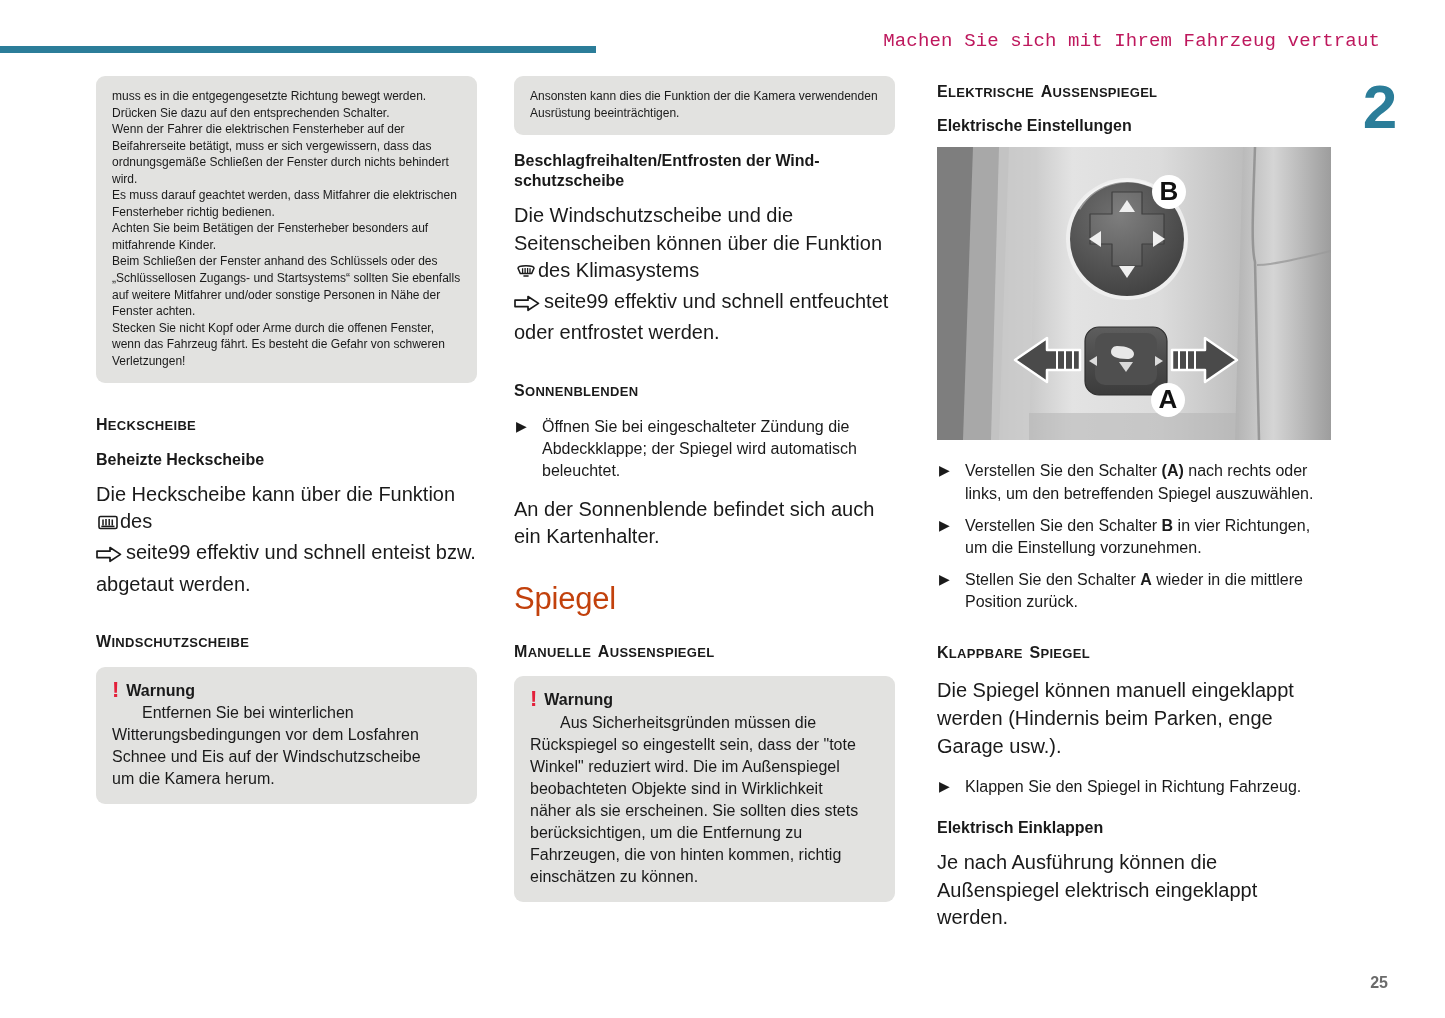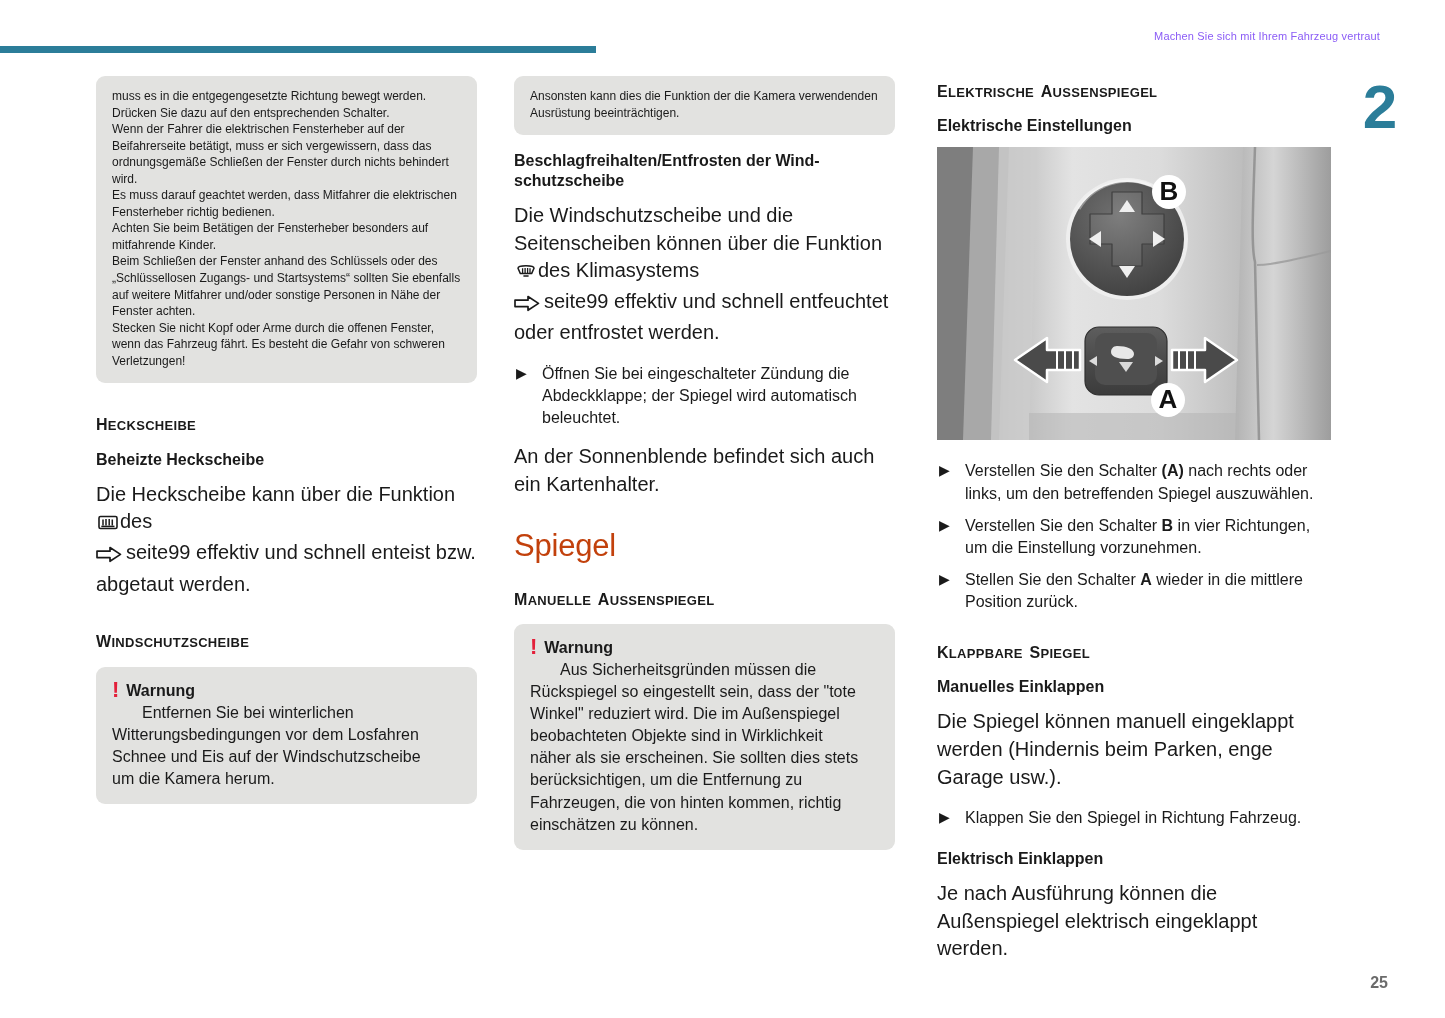--- a/index.html
+++ b/index.html
@@ -14,24 +14,25 @@
     font-family: "Liberation Sans", sans-serif;
     color: #1a1a1a;
     overflow: hidden;
   }
 
   
   .running-head {
     position: absolute;
     top: 30px;
     right: 65px;
-    font-size: 11px;
-    color: #8b5cf6;
+    font-size: 19px;
+    color: #be185d;
     letter-spacing: 0.15px;
     white-space: nowrap;
+    font-family: Liberation Mono, monospace;
   }
   .rule-teal {
     position: absolute;
     top: 46px;
     left: 0;
     width: 596px;
     height: 7px;
     background: #2b7d99;
   }
   .chapter-number {
@@ -228,20 +229,21 @@
       </svg>
     </span><span>des Klimasystems</span><br>
     <span class="icon-arrow-right">
       <svg width="26" height="17" viewBox="0 0 26 17">
         <path d="M1 5.2 L14 5.2 L14 1.5 L24.5 8.4 L14 15.3 L14 11.6 L1 11.6 Z" fill="none" stroke="#1a1a1a" stroke-width="1.7" stroke-linejoin="round"></path>
       </svg>
     </span><span>seite99</span>
     <span>effektiv und schnell entfeuchtet oder entfrostet werden.</span>
   </p>
 
+  <h2 class="h-section" style="margin-top:28px"><span style="font-size: 1em;">S</span><span style="font-size: 0.78em;">ONNENBLENDEN</span></h2>
 
   <div class="bullet">
     <span class="tri">▶</span>
     <span>Öffnen Sie bei eingeschalteter Zündung die Abdeckklappe; der Spiegel wird automatisch beleuchtet.</span>
   </div>
 
   <p class="body" style="margin-top:14px">An der Sonnenblende befindet sich auch ein Kartenhalter.</p>
 
   <h1 class="h-chapter">Spiegel</h1>
 
@@ -356,21 +358,20 @@
     <span class="tri">▶</span>
     <span>Verstellen Sie den Schalter <b>B</b> in vier Richtungen, um die Einstellung vorzunehmen.</span>
   </div>
   <div class="bullet">
     <span class="tri">▶</span>
     <span>Stellen Sie den Schalter <b>A</b> wieder in die mittlere Position zurück.</span>
   </div>
 
   <h2 class="h-section" style="margin-top:24px"><span style="font-size: 1em;">K</span><span style="font-size: 0.78em;">LAPPBARE</span> <span style="font-size: 1em;">S</span><span style="font-size: 0.78em;">PIEGEL</span></h2>
 
-  <h3 class="h-sub">Manuelles Einklappen</h3>
   <p class="body">Die Spiegel können manuell eingeklappt werden (Hindernis beim Parken, enge Garage usw.).</p>
 
   <div class="bullet">
     <span class="tri">▶</span>
     <span>Klappen Sie den Spiegel in Richtung Fahrzeug.</span>
   </div>
 
   <h3 class="h-sub" style="margin-top:20px">Elektrisch Einklappen</h3>
   <p class="body">Je nach Ausführung können die Außenspiegel elektrisch eingeklappt werden.</p>
 

